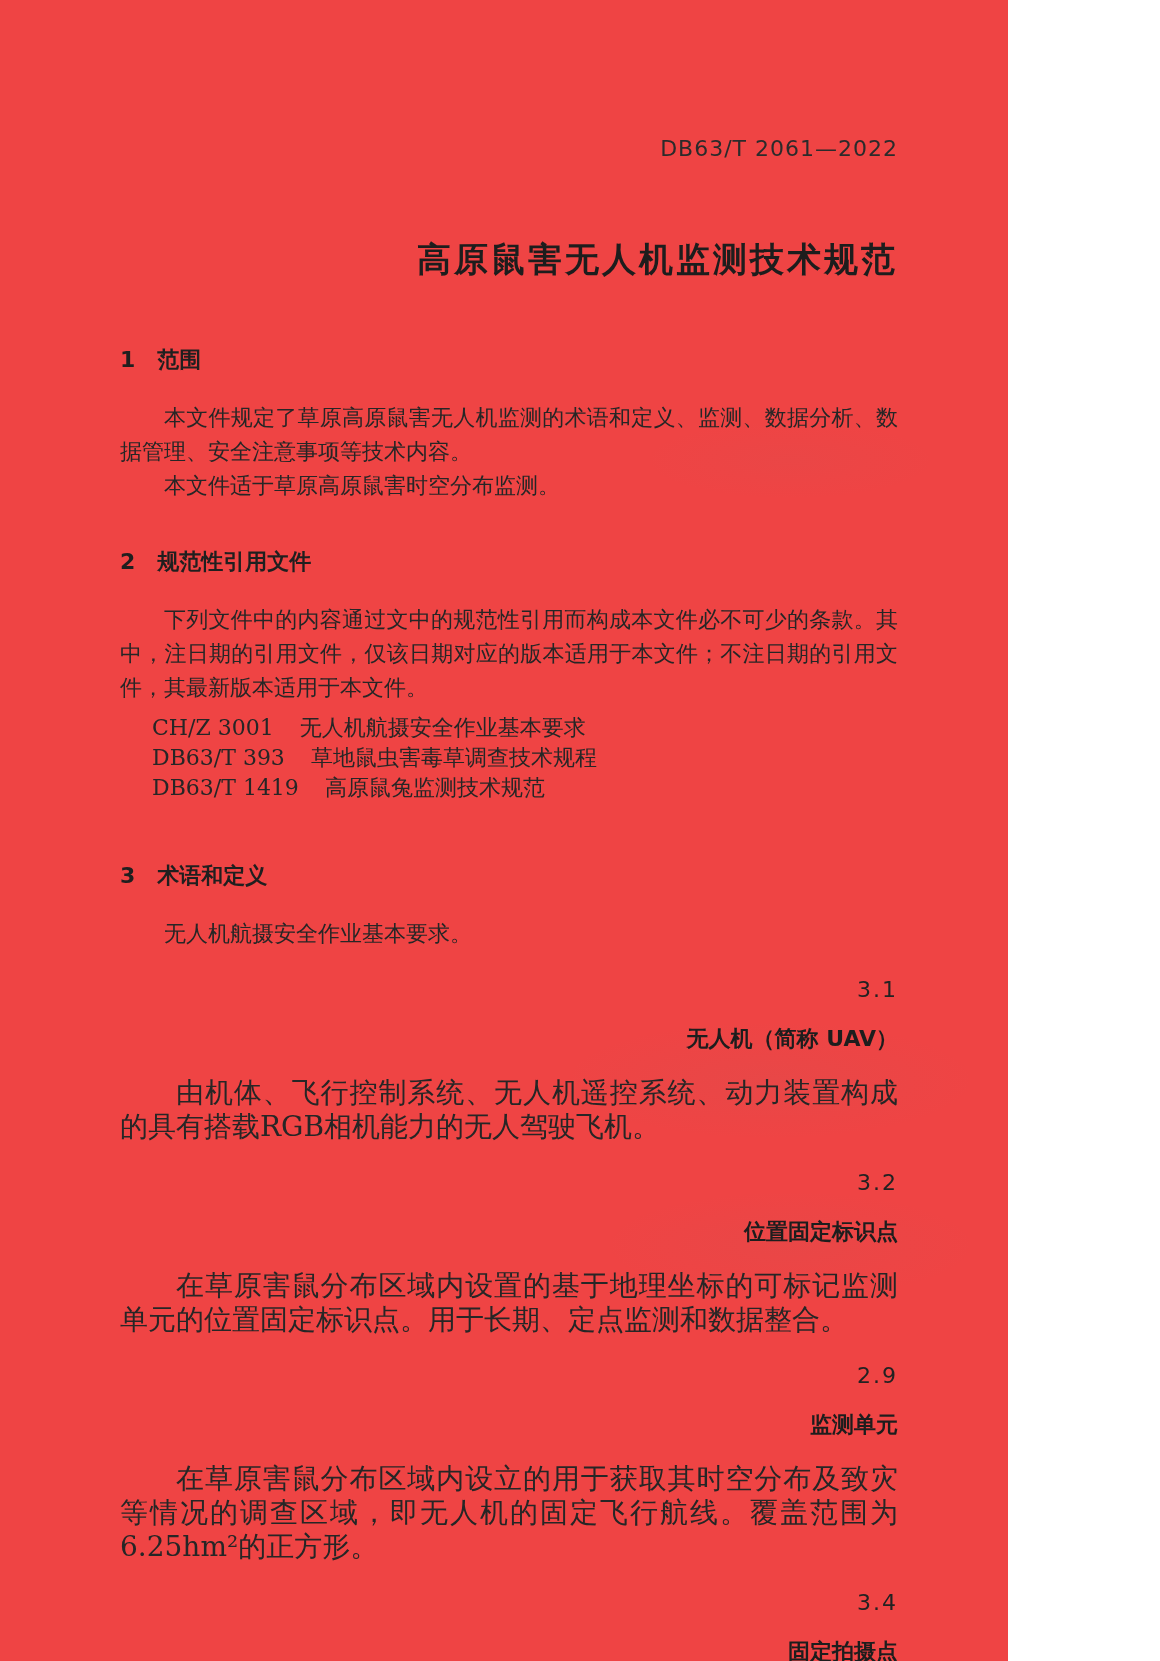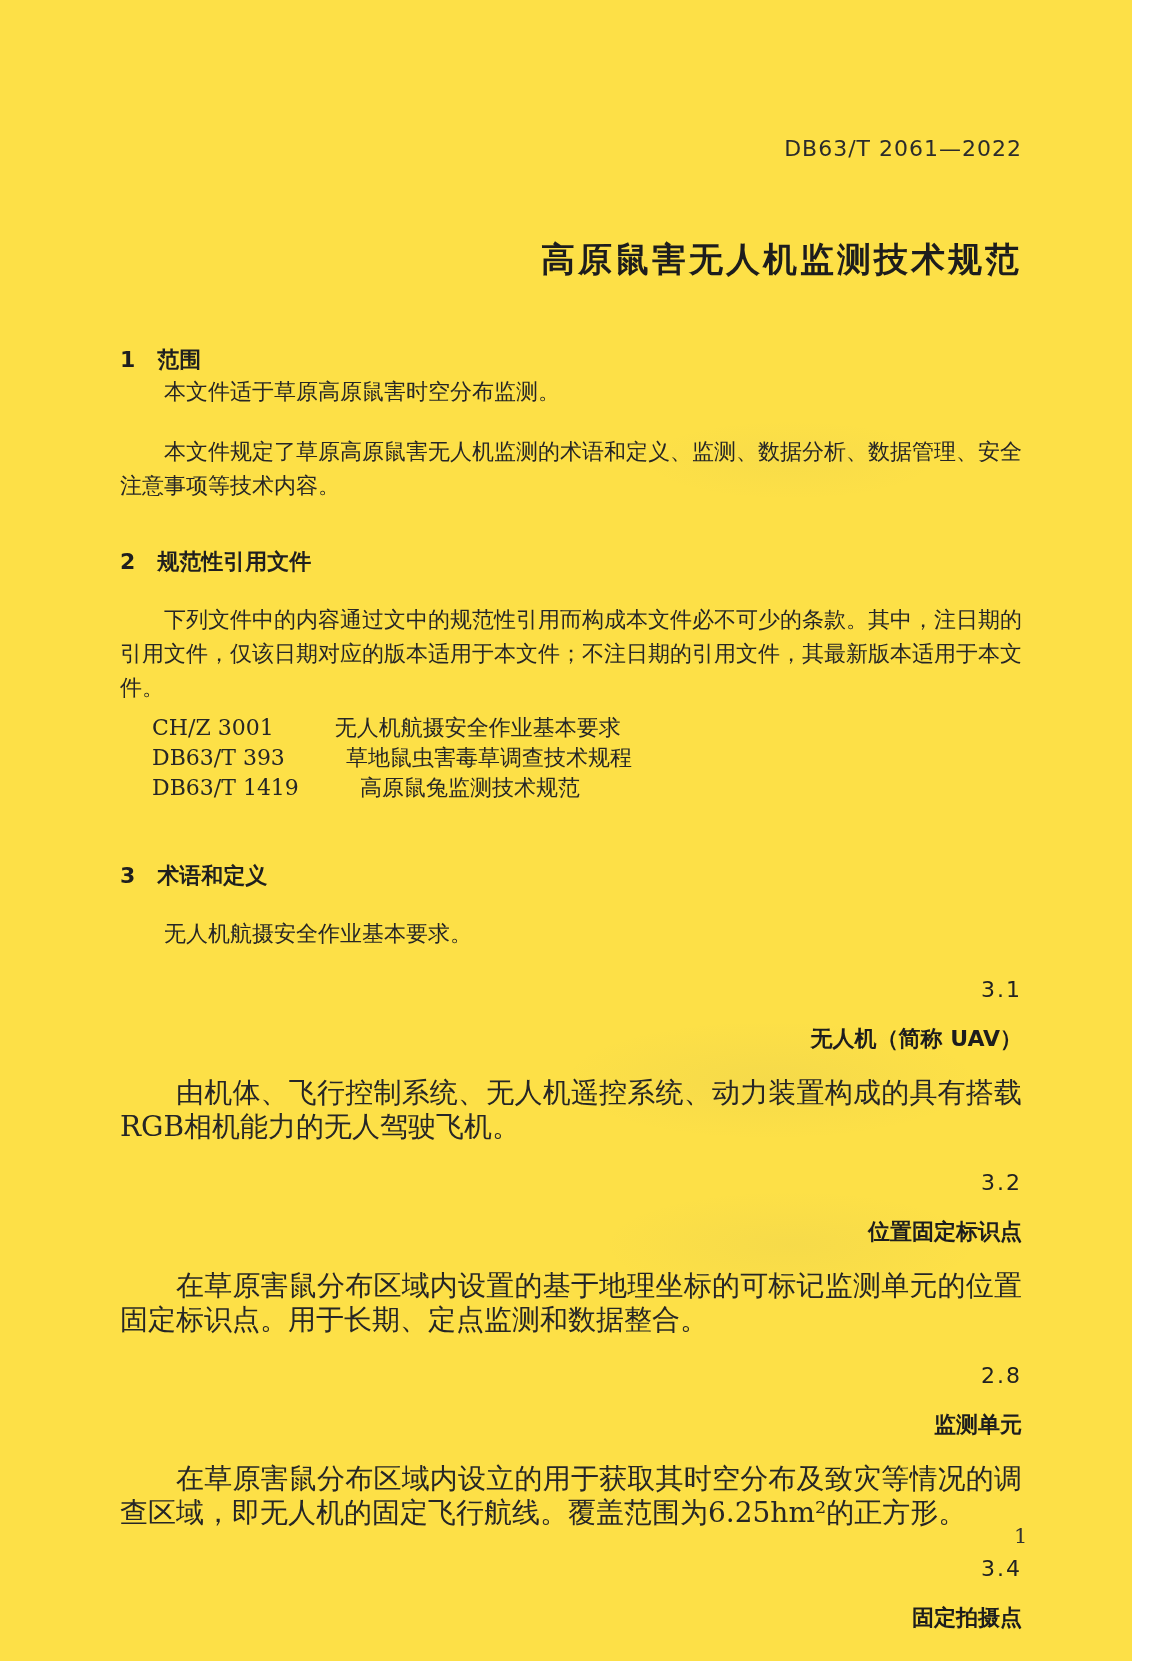--- a/index.html
+++ b/index.html
@@ -4,23 +4,23 @@
 <style>
   * { margin: 0; padding: 0; box-sizing: border-box; }
 
   html, body {
     width: 1160px;
     background: #ffffff;
   }
 
   .page {
     position: relative;
-    width: 1132px;
+    width: 1008px;
     height: 1661px;
-    background: #fde047;
+    background: #ef4444;
     color: #262626;
     font-family: "DejaVu Serif", "Liberation Serif", serif;
     overflow: hidden;
   }
 
   .content {
     position: relative;
     padding: 0 110px 0 120px;
   }
 
@@ -71,21 +71,20 @@
   .p-first { margin-top: 26px; }
 
   
   .ref-list { margin-top: 8px; margin-left: 2em; }
   .ref-item {
     font-size: 22px;
     line-height: 30px;
     display: flex;
     align-items: flex-end;
     white-space: nowrap;
-    gap: 35px;
   }
   .ref-code {
     font-family: "DejaVu Serif", "Liberation Serif", serif;
     margin-right: 26px;
   }
 
   
   .term-number {
     margin-top: 26px;
     font-family: "DejaVu Sans", "Liberation Sans", sans-serif;
@@ -152,22 +151,22 @@
   <div class="content">
 
     <div class="doc-code">DB63/T 2061—2022</div>
 
     <h1 class="doc-title">高原鼠害无人机监测技术规范</h1>
 
     <div class="sec-heading h-s1">
       <span class="sec-num">1</span>
       <span>范围</span>
     </div>
+    <p class="para p-first">本文件规定了草原高原鼠害无人机监测的术语和定义、监测、数据分析、数据管理、安全注意事项等技术内容。</p>
     <p class="para">本文件适于草原高原鼠害时空分布监测。</p>
-    <p class="para p-first">本文件规定了草原高原鼠害无人机监测的术语和定义、监测、数据分析、数据管理、安全注意事项等技术内容。</p>
 
     <div class="sec-heading h-s2">
       <span class="sec-num">2</span>
       <span>规范性引用文件</span>
     </div>
     <p class="para p-first">下列文件中的内容通过文中的规范性引用而构成本文件必不可少的条款。其中，注日期的引用文件，仅该日期对应的版本适用于本文件；不注日期的引用文件，其最新版本适用于本文件。</p>
 
     <div class="ref-list">
       <div class="ref-item">
         <span class="ref-code">CH/Z 3001</span>
@@ -190,21 +189,21 @@
     <p class="para p-first">无人机航摄安全作业基本要求。</p>
 
     <div class="term-number">3.1</div>
     <div class="term-name">无人机（简称 UAV）</div>
     <p class="term-def">由机体、飞行控制系统、无人机遥控系统、动力装置构成的具有搭载RGB相机能力的无人驾驶飞机。</p>
 
     <div class="term-number">3.2</div>
     <div class="term-name">位置固定标识点</div>
     <p class="term-def">在草原害鼠分布区域内设置的基于地理坐标的可标记监测单元的位置固定标识点。用于长期、定点监测和数据整合。</p>
 
-    <div class="term-number">2.8</div>
+    <div class="term-number">2.9</div>
     <div class="term-name">监测单元</div>
     <p class="term-def">在草原害鼠分布区域内设立的用于获取其时空分布及致灾等情况的调查区域，即无人机的固定飞行航线。覆盖范围为6.25hm²的正方形。</p>
 
     <div class="term-number">3.4</div>
     <div class="term-name">固定拍摄点</div>
 
   </div>
 
   <div class="page-number">1</div>
 

